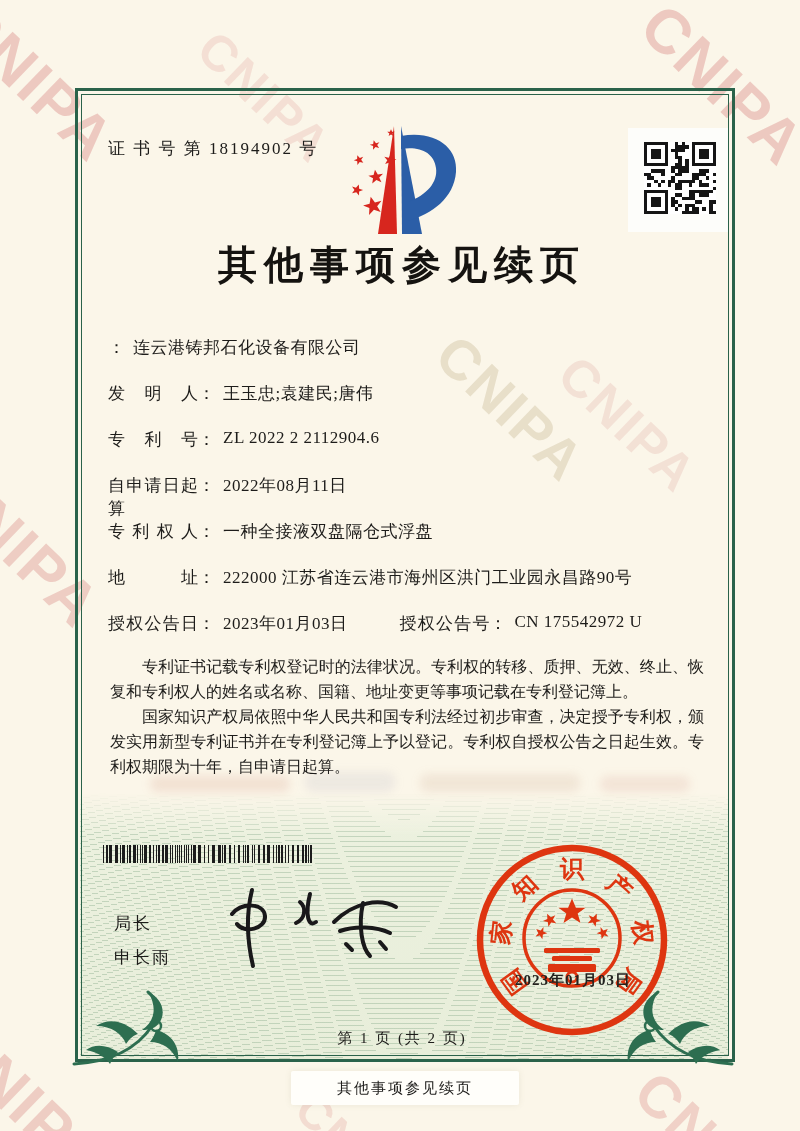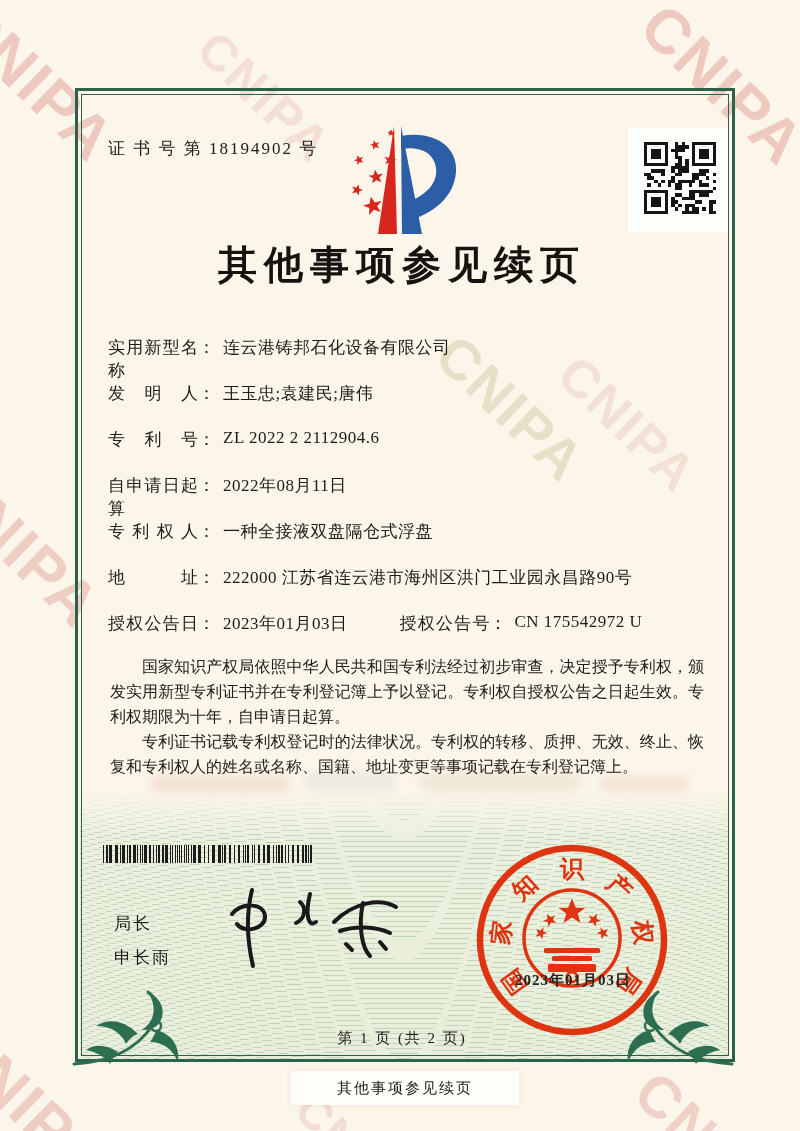--- a/index.html
+++ b/index.html
@@ -375,21 +375,20 @@
     <i style="grid-area:21/15"></i>
     <i style="grid-area:21/16"></i>
     <i style="grid-area:21/20"></i>
     <i style="grid-area:21/21"></i>
   </div>
 
 <div class="title z3">其他事项参见续页</div>
 
 <div class="fields z3">
   <div class="frow">
-    <span class="flabel">实用新型名称</span>
       <span class="fcolon">：</span>
       <span class="fvalue">连云港铸邦石化设备有限公司</span>
   </div>
   <div class="frow">
     <span class="flabel">发明人</span>
       <span class="fcolon">：</span>
       <span class="fvalue">王玉忠;袁建民;唐伟</span>
   </div>
   <div class="frow">
     <span class="flabel">专利号</span>
@@ -417,22 +416,22 @@
       <span class="fvalue">2023年01月03日</span>
     <span class="grant-pair2">
       <span class="flabel">授权公告号</span>
         <span class="fcolon">：</span>
         <span class="fvalue">CN 175542972 U</span>
     </span>
   </div>
 </div>
 
 <div class="paras z3">
+  <p>专利证书记载专利权登记时的法律状况。专利权的转移、质押、无效、终止、恢复和专利权人的姓名或名称、国籍、地址变更等事项记载在专利登记簿上。</p>
   <p>国家知识产权局依照中华人民共和国专利法经过初步审查，决定授予专利权，颁发实用新型专利证书并在专利登记簿上予以登记。专利权自授权公告之日起生效。专利权期限为十年，自申请日起算。</p>
-  <p>专利证书记载专利权登记时的法律状况。专利权的转移、质押、无效、终止、恢复和专利权人的姓名或名称、国籍、地址变更等事项记载在专利登记簿上。</p>
 </div>
 
 <div>
   <div class="blob" style="left:150px;top:776px;width:140px;height:16px;background:rgba(190,100,80,.14);"></div>
   <div class="blob" style="left:305px;top:772px;width:90px;height:20px;background:rgba(140,140,170,.12);"></div>
   <div class="blob" style="left:420px;top:774px;width:160px;height:18px;background:rgba(180,120,90,.13);"></div>
   <div class="blob" style="left:600px;top:776px;width:90px;height:16px;background:rgba(190,100,80,.12);"></div>
 </div>
 
 <div id="barcode" class="z3">

